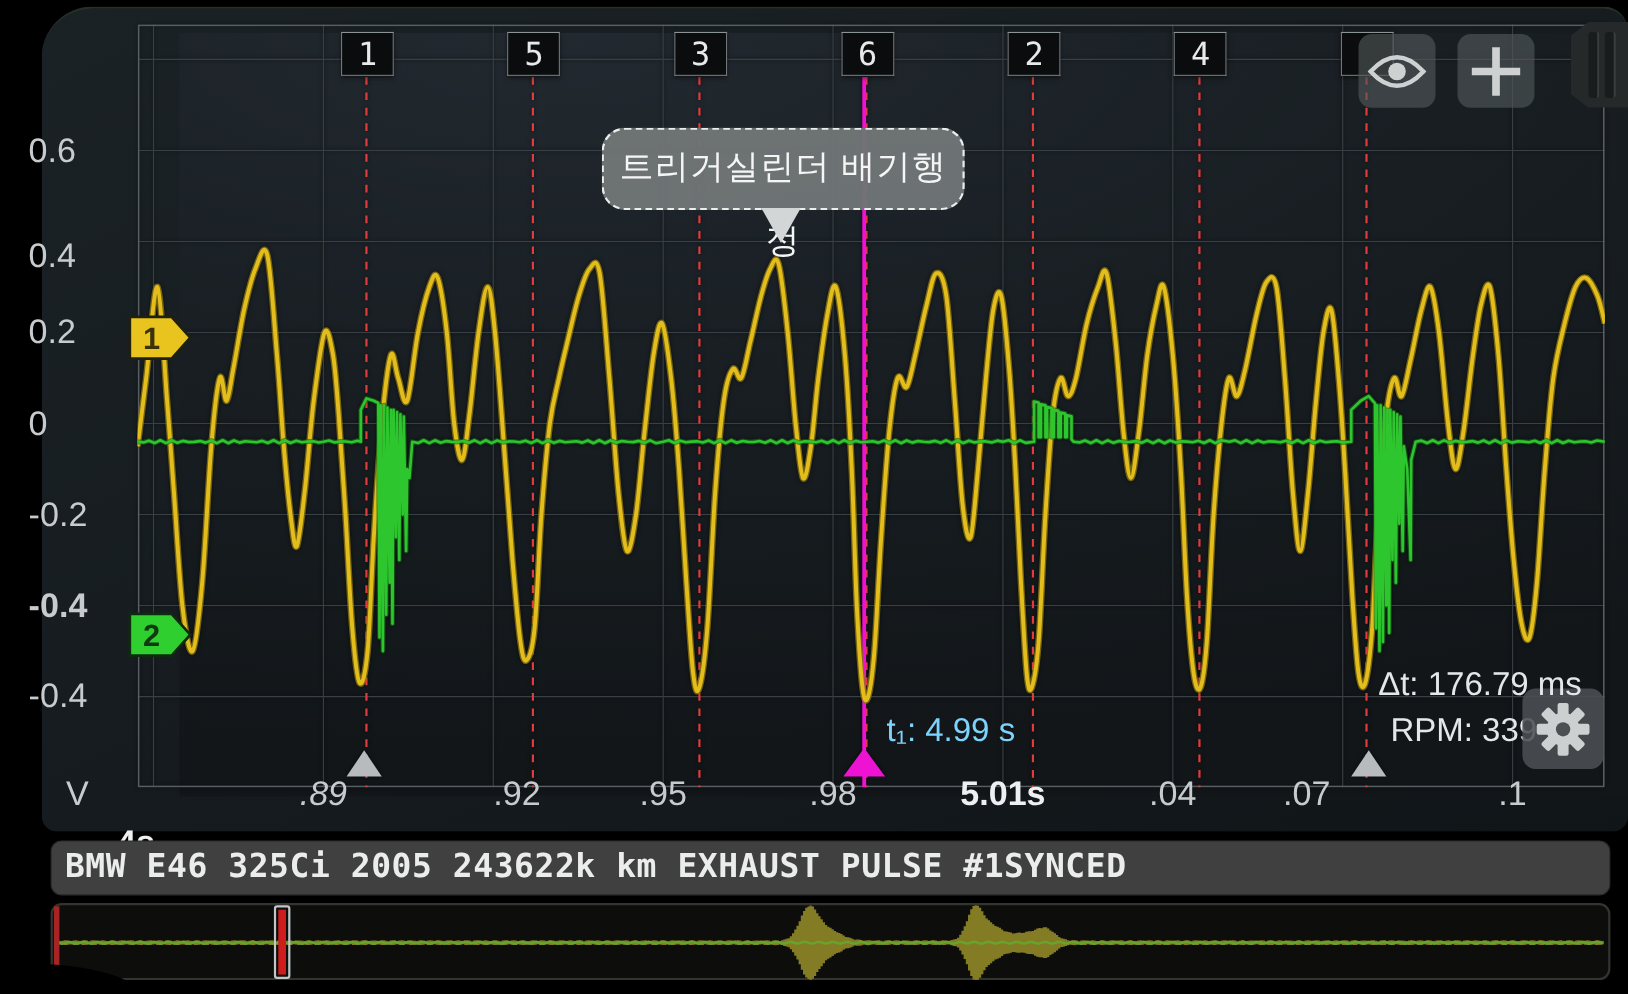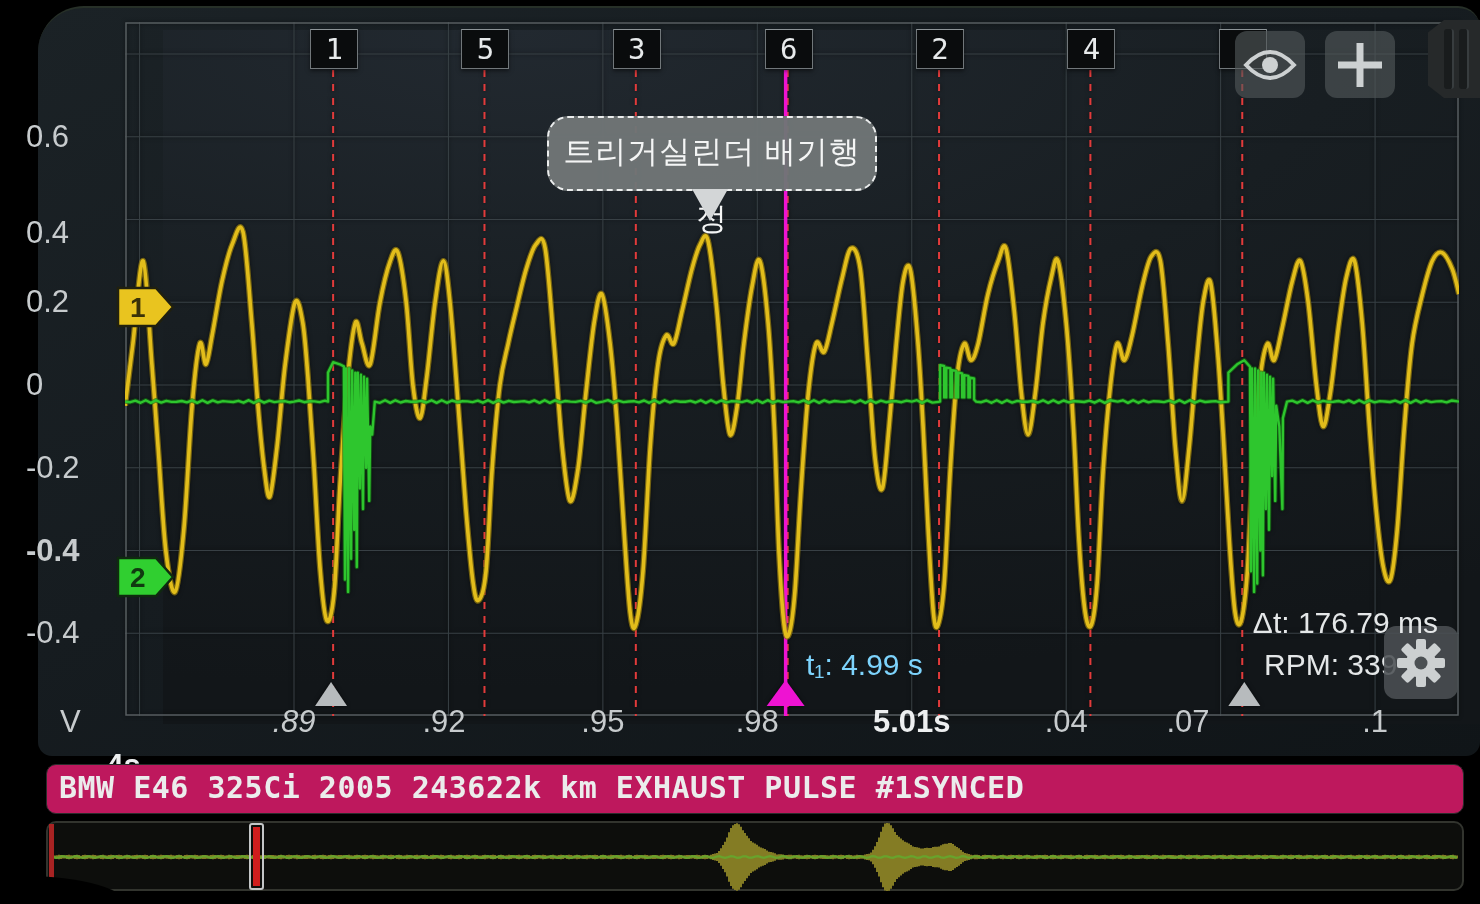--- a/index.html
+++ b/index.html
@@ -55,21 +55,21 @@
   #gear-button{position:absolute;left:1384px;top:626px;width:74px;height:73px;border-radius:12px;
     background:rgba(75,80,83,.88);display:flex;align-items:center;justify-content:center;z-index:7;}
 
   
   #drawer-handle{position:absolute;left:1428px;top:20px;width:60px;height:78px;background:#26292a;
     z-index:6;clip-path:polygon(16px 0,100% 0,100% 100%,16px 100%,0 84%,0 16%);}
   .groove{position:absolute;top:9px;width:8px;height:60px;background:#191c1d;
     border-right:2px solid #383d3f;border-radius:3px;}
 
   
-  #title-bar{position:absolute;left:46px;top:764px;width:1418px;height:50px;background:#be185d;
+  #title-bar{position:absolute;left:46px;top:764px;width:1418px;height:50px;background:#404040;
     border:1px solid #2c2c2c;border-radius:10px;box-sizing:border-box;z-index:2;}
   #title-text{margin-left:12px;line-height:46px;font-family:"DejaVu Sans Mono",monospace;
     font-weight:700;font-size:30px;letter-spacing:.5px;color:#ebecec;white-space:nowrap;}
 
   
   #strip{position:absolute;left:46px;top:821px;width:1418px;height:70px;background:#0d0e0c;
     border:2px solid #32342e;border-radius:10px;box-sizing:border-box;z-index:1;}
   #strip-svg{position:absolute;left:47px;top:821px;z-index:2;}
   #strip-marker-left{position:absolute;left:49px;top:824px;width:5px;height:58px;background:#a82323;z-index:3;}
   #strip-marker{position:absolute;left:249px;top:823px;width:15px;height:67px;border:2px solid #c3c6c7;
@@ -184,21 +184,21 @@
     </div>
   <div class="ylabel" style="top: 117.75px;">0.6</div>
       <div class="ylabel" style="top: 214px;">0.4</div>
       <div class="ylabel" style="top: 283.25px;">0.2</div>
       <div class="ylabel" style="top: 366px;">0</div>
       <div class="ylabel" style="top: 448.75px;">-0.2</div>
       <div class="ylabel" style="top: 531.5px; font-weight: bold;">-0.4</div>
       <div class="ylabel" style="top: 614.25px;">-0.4</div>
       <div class="xlabel bold" style="left: 63.56px; margin-top: 44px;">4s</div>
       <div class="xlabel" style="left: 234px; font-style: italic;">.89</div>
-      <div class="xlabel" style="left: 384px;">.92</div>
+      <div class="xlabel" style="left: 410px;">.92</div>
       <div class="xlabel" style="left: 542.88px;">.95</div>
       <div class="xlabel" style="left: 697.32px;">.98</div>
       <div class="xlabel bold" style="left: 851.76px;">5.01s</div>
       <div class="xlabel" style="left: 1006.2px;">.04</div>
       <div class="xlabel" style="left: 1128px;">.07</div>
       <div class="xlabel" style="left: 1315.08px;">.1</div>
       <div class="cylbox" style="left: 310.125px;">1</div>
       <div class="cylbox" style="left: 461.476px;">5</div>
       <div class="cylbox" style="left: 612.827px;">3</div>
       <div class="cylbox" style="left: 764.693px;">6</div>

